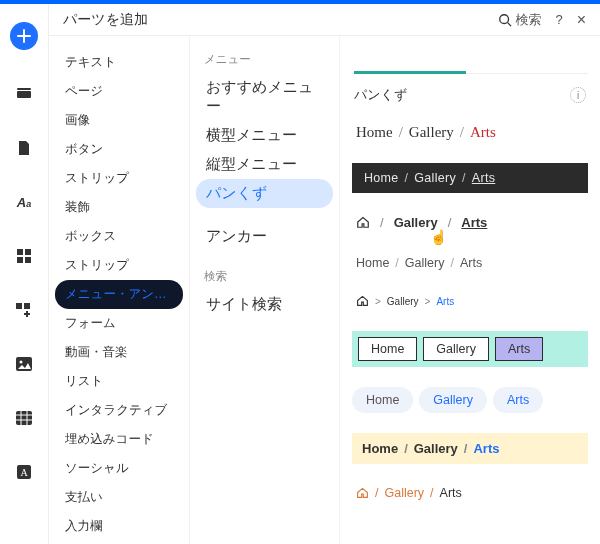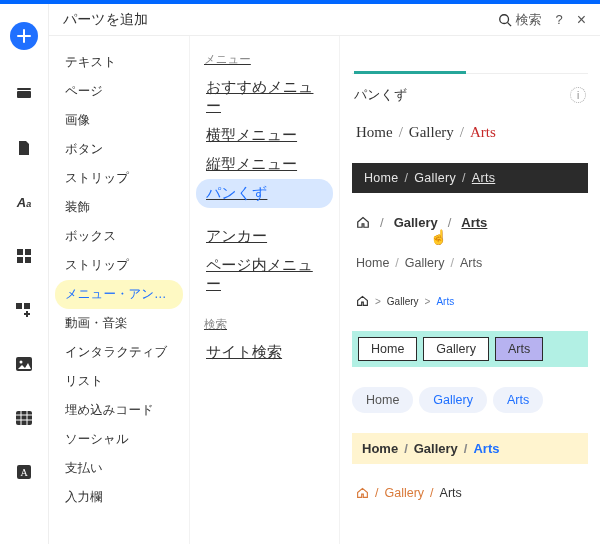--- a/index.html
+++ b/index.html
@@ -17,24 +17,24 @@
   .panel-header { height: 32px; display: flex; align-items: center; padding: 0 14px; border-bottom: 1px solid #eee; }
   .panel-title { font-size: 14px; font-weight: 500; flex: 1; }
   .panel-actions { display: flex; align-items: center; gap: 14px; color: #555; font-size: 13px; }
   .panel-actions .sicon { width: 14px; height: 14px; }
 
   .panel-body { flex: 1; display: flex; overflow: hidden; }
 
   
   .colA { width: 140px; padding: 12px 6px; overflow-y: auto; }
   .colA-item { padding: 6px 10px; font-size: 12.5px; color: #333; border-radius: 14px; cursor: pointer; white-space: nowrap; overflow: hidden; text-overflow: ellipsis; }
-  .colA-item.selected { background: #fef9c3; color: #1f70ff; }
-
-  
-  .colB { width: 150px; padding: 12px 6px; overflow-y: auto; border-left: 1px solid #f2f2f2; text-decoration: underline; }
+  .colA-item.selected { background: #0f172a; color: #1f70ff; }
+
+  
+  .colB { width: 150px; padding: 12px 6px; overflow-y: auto; border-left: 1px solid #f2f2f2; }
   .colB-group-title { font-size: 11.5px; color: #888; padding: 4px 8px 6px; }
   .colB-item { padding: 5px 10px; font-size: 15px; color: #333; border-radius: 14px; cursor: pointer; }
   .colB-item.selected { background: #d7e7ff; color: #1f70ff; }
   .colB-gap { height: 14px; }
 
   
   .colC { flex: 1; padding: 0 12px 12px; overflow-y: auto; border-left: 1px solid #f2f2f2; }
   .colC-tabbar { height: 38px; display: flex; align-items: flex-end; gap: 18px; border-bottom: 1px solid #eee; }
   .tab-indicator { width: 112px; height: 3px; background: #26a69a; margin-left: 2px; margin-bottom: -1px; }
   .colC-title-row { display: flex; align-items: center; justify-content: space-between; padding: 12px 2px 18px; }
@@ -178,38 +178,38 @@
       <div class="colA" id="colA">
           <div class="colA-item">テキスト</div>
           <div class="colA-item">ページ</div>
           <div class="colA-item">画像</div>
           <div class="colA-item">ボタン</div>
           <div class="colA-item">ストリップ</div>
           <div class="colA-item">装飾</div>
           <div class="colA-item">ボックス</div>
           <div class="colA-item">ストリップ</div>
           <div class="colA-item selected">メニュー・アンカー</div>
+          <div class="colA-item">フォーム</div>
           <div class="colA-item">動画・音楽</div>
+          <div class="colA-item">リスト</div>
           <div class="colA-item">インタラクティブ</div>
-          <div class="colA-item">リスト</div>
           <div class="colA-item">埋め込みコード</div>
           <div class="colA-item">ソーシャル</div>
           <div class="colA-item">支払い</div>
           <div class="colA-item">入力欄</div>
         </div>
 
       <div class="colB" id="colB">
           <div class="colB-group-title">メニュー</div>
           <div class="colB-item">おすすめメニュー</div>
           <div class="colB-item">横型メニュー</div>
           <div class="colB-item">縦型メニュー</div>
           <div class="colB-item selected">パンくず</div>
           <div class="colB-gap"></div>
           <div class="colB-item">アンカー</div>
-          <div class="colB-item">ページ内メニュー</div>
           <div class="colB-gap"></div>
           <div class="colB-group-title">検索</div>
           <div class="colB-item">サイト検索</div>
         </div>
 
       <div class="colC">
         <div class="colC-tabbar">
           <div class="tab-indicator"></div>
         </div>
         <div class="colC-title-row">

